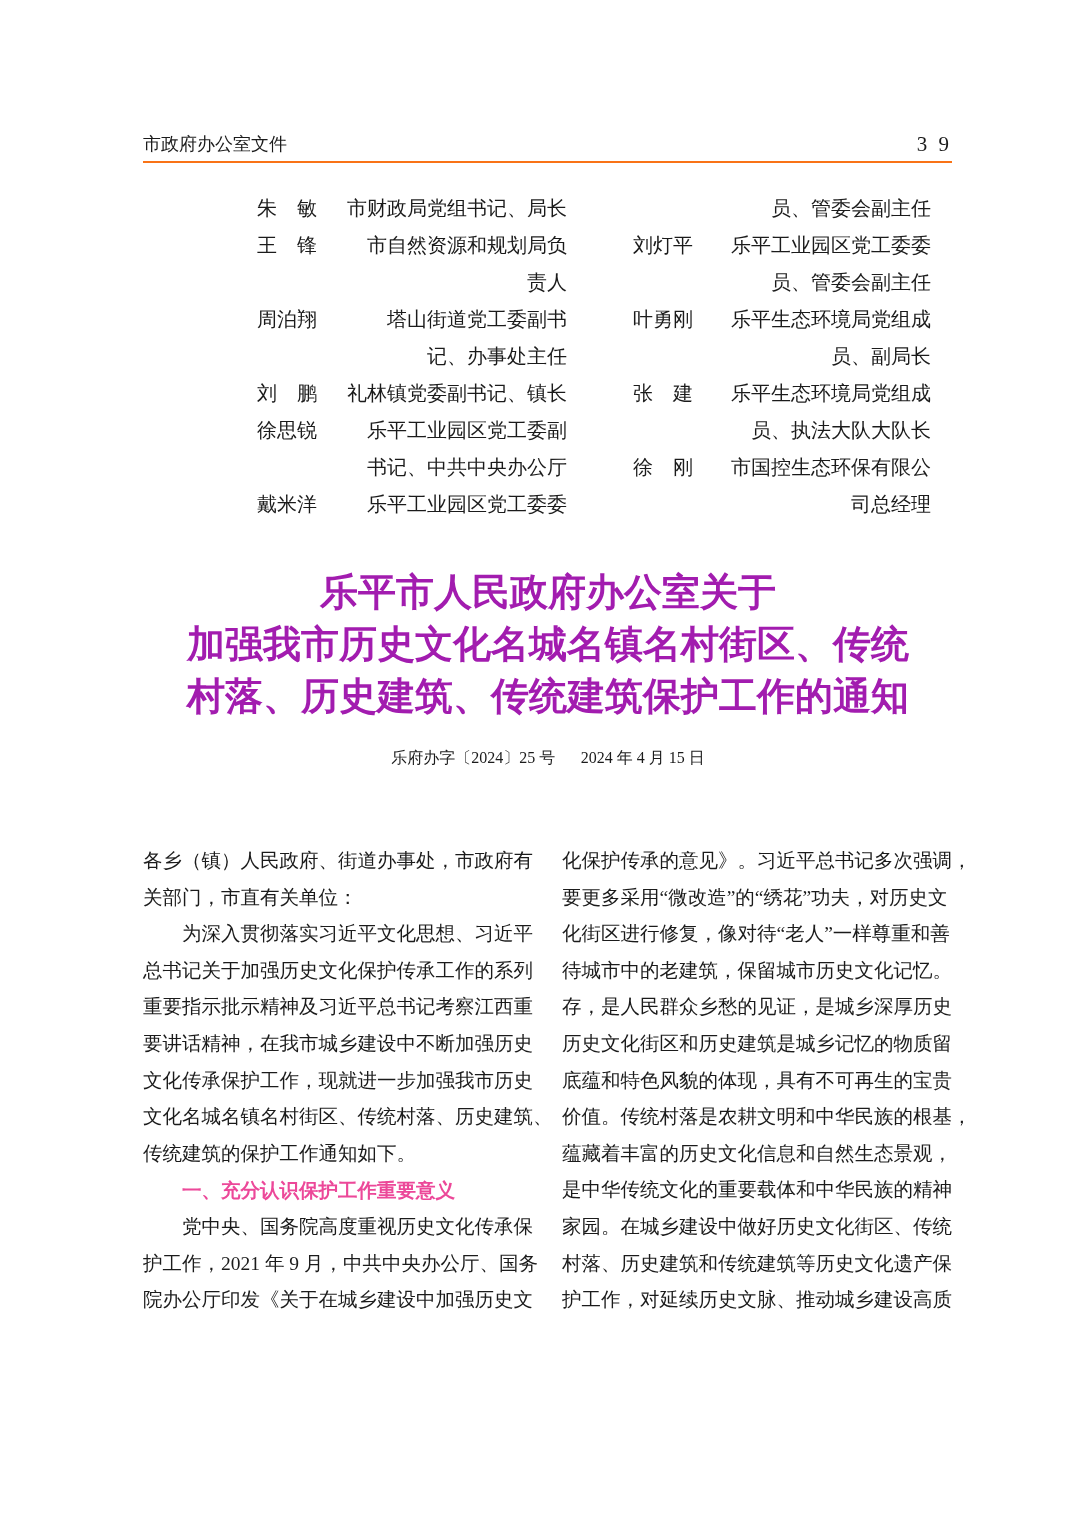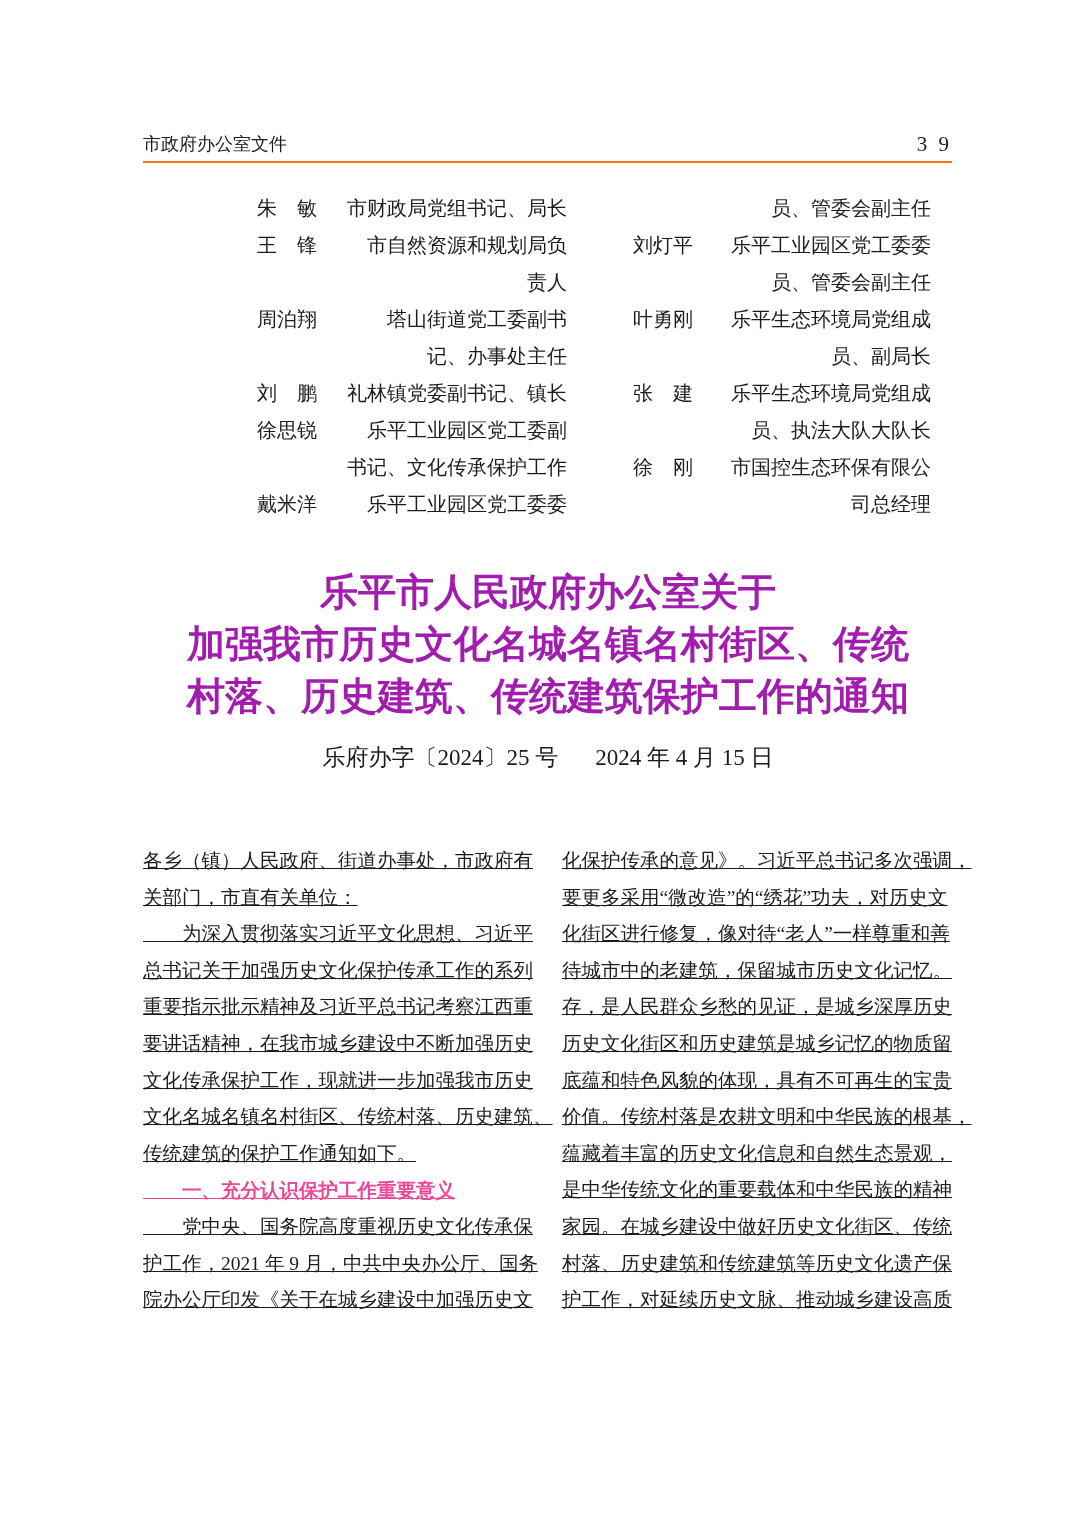--- a/index.html
+++ b/index.html
@@ -56,37 +56,37 @@
     line-height: 52px;
     color: #a21caf;
     white-space: nowrap;
   }
   .doc-meta {
     position: absolute;
     left: 143px;
     width: 810px;
     top: 744px;
     text-align: center;
-    font-size: 23px;
+    font-size: 16px;
     line-height: 28px;
     white-space: nowrap;
   }
   .doc-meta .date { margin-left: 1.6em; }
   
   .body-text {
     position: absolute;
     left: 143px;
     top: 843px;
     display: flex;
     gap: 28px;
     font-size: 19.5px;
     line-height: 36.6px;
   }
   .body-col { width: 391px; }
-  .body-line { white-space: nowrap; text-decoration: underline; }
+  .body-line { white-space: nowrap; }
   .sec-heading {
     font-family: "Liberation Sans", "DejaVu Sans", sans-serif;
     font-weight: 700;
     font-size: 19.5px;
     color: #ec4899;
   }
 </style>
 </head>
 <body>
 
@@ -122,21 +122,21 @@
       <div class="roster-row">
         <span class="roster-name">刘　鹏</span>
         <span class="roster-role">礼林镇党委副书记、镇长</span>
       </div>
       <div class="roster-row">
         <span class="roster-name">徐思锐</span>
         <span class="roster-role">乐平工业园区党工委副</span>
       </div>
       <div class="roster-row">
         <span class="roster-name"></span>
-        <span class="roster-role">书记、文化传承保护工作</span>
+        <span class="roster-role">书记、中共中央办公厅</span>
       </div>
       <div class="roster-row">
         <span class="roster-name">戴米洋</span>
         <span class="roster-role">乐平工业园区党工委委</span>
       </div>
     </div>
     <div class="roster-col-right">
       <div class="roster-row">
         <span class="roster-name"></span>
         <span class="roster-role">员、管委会副主任</span>

